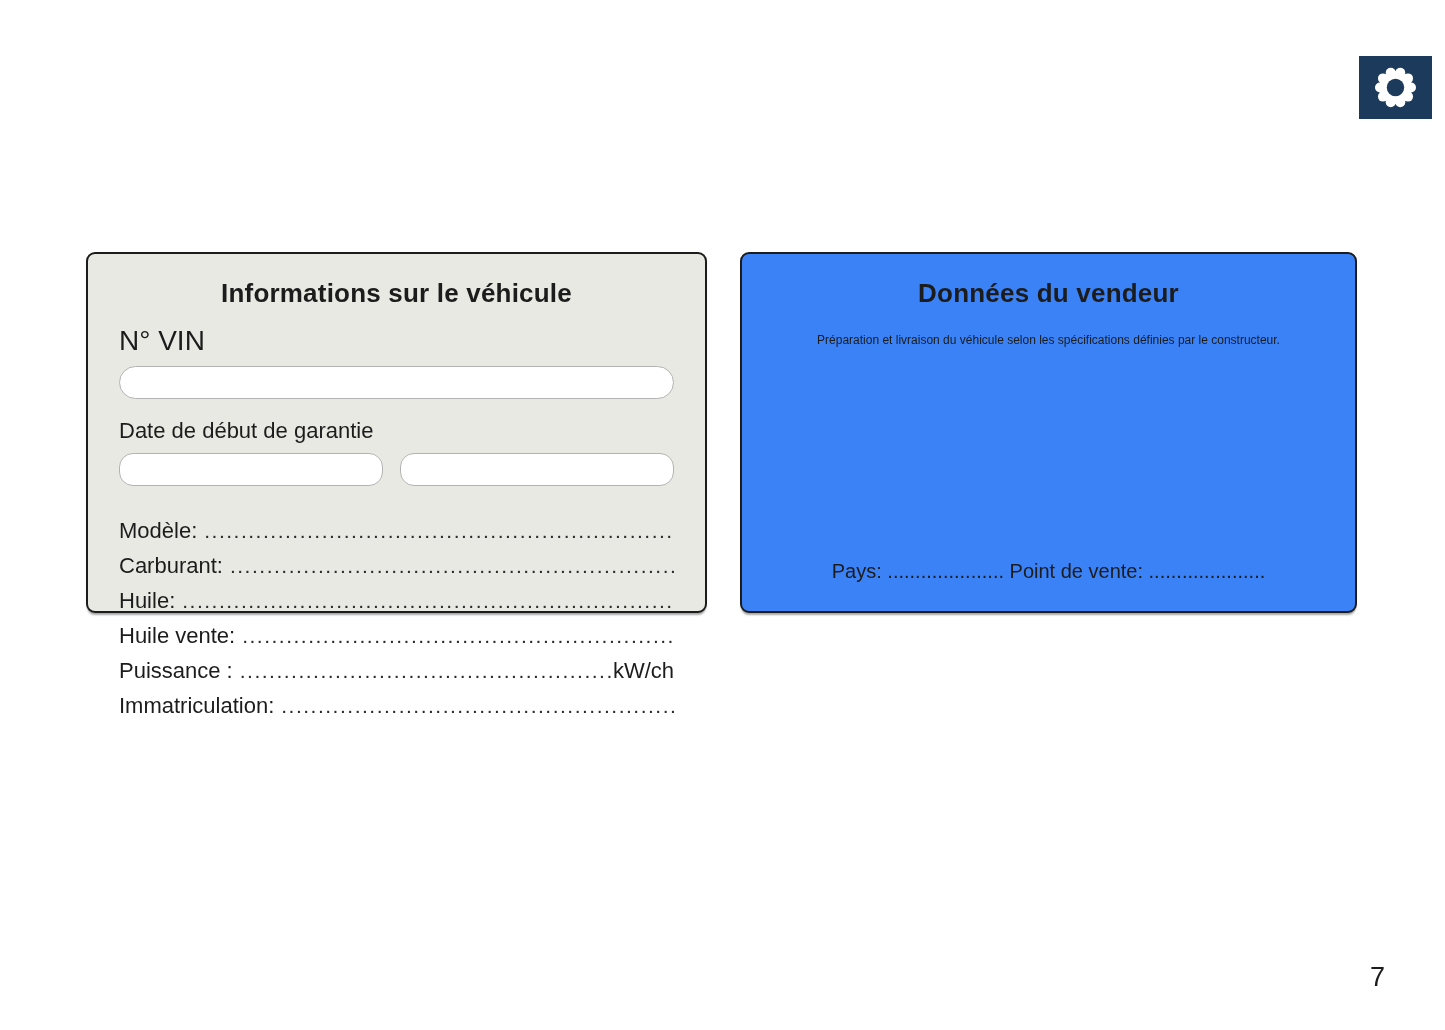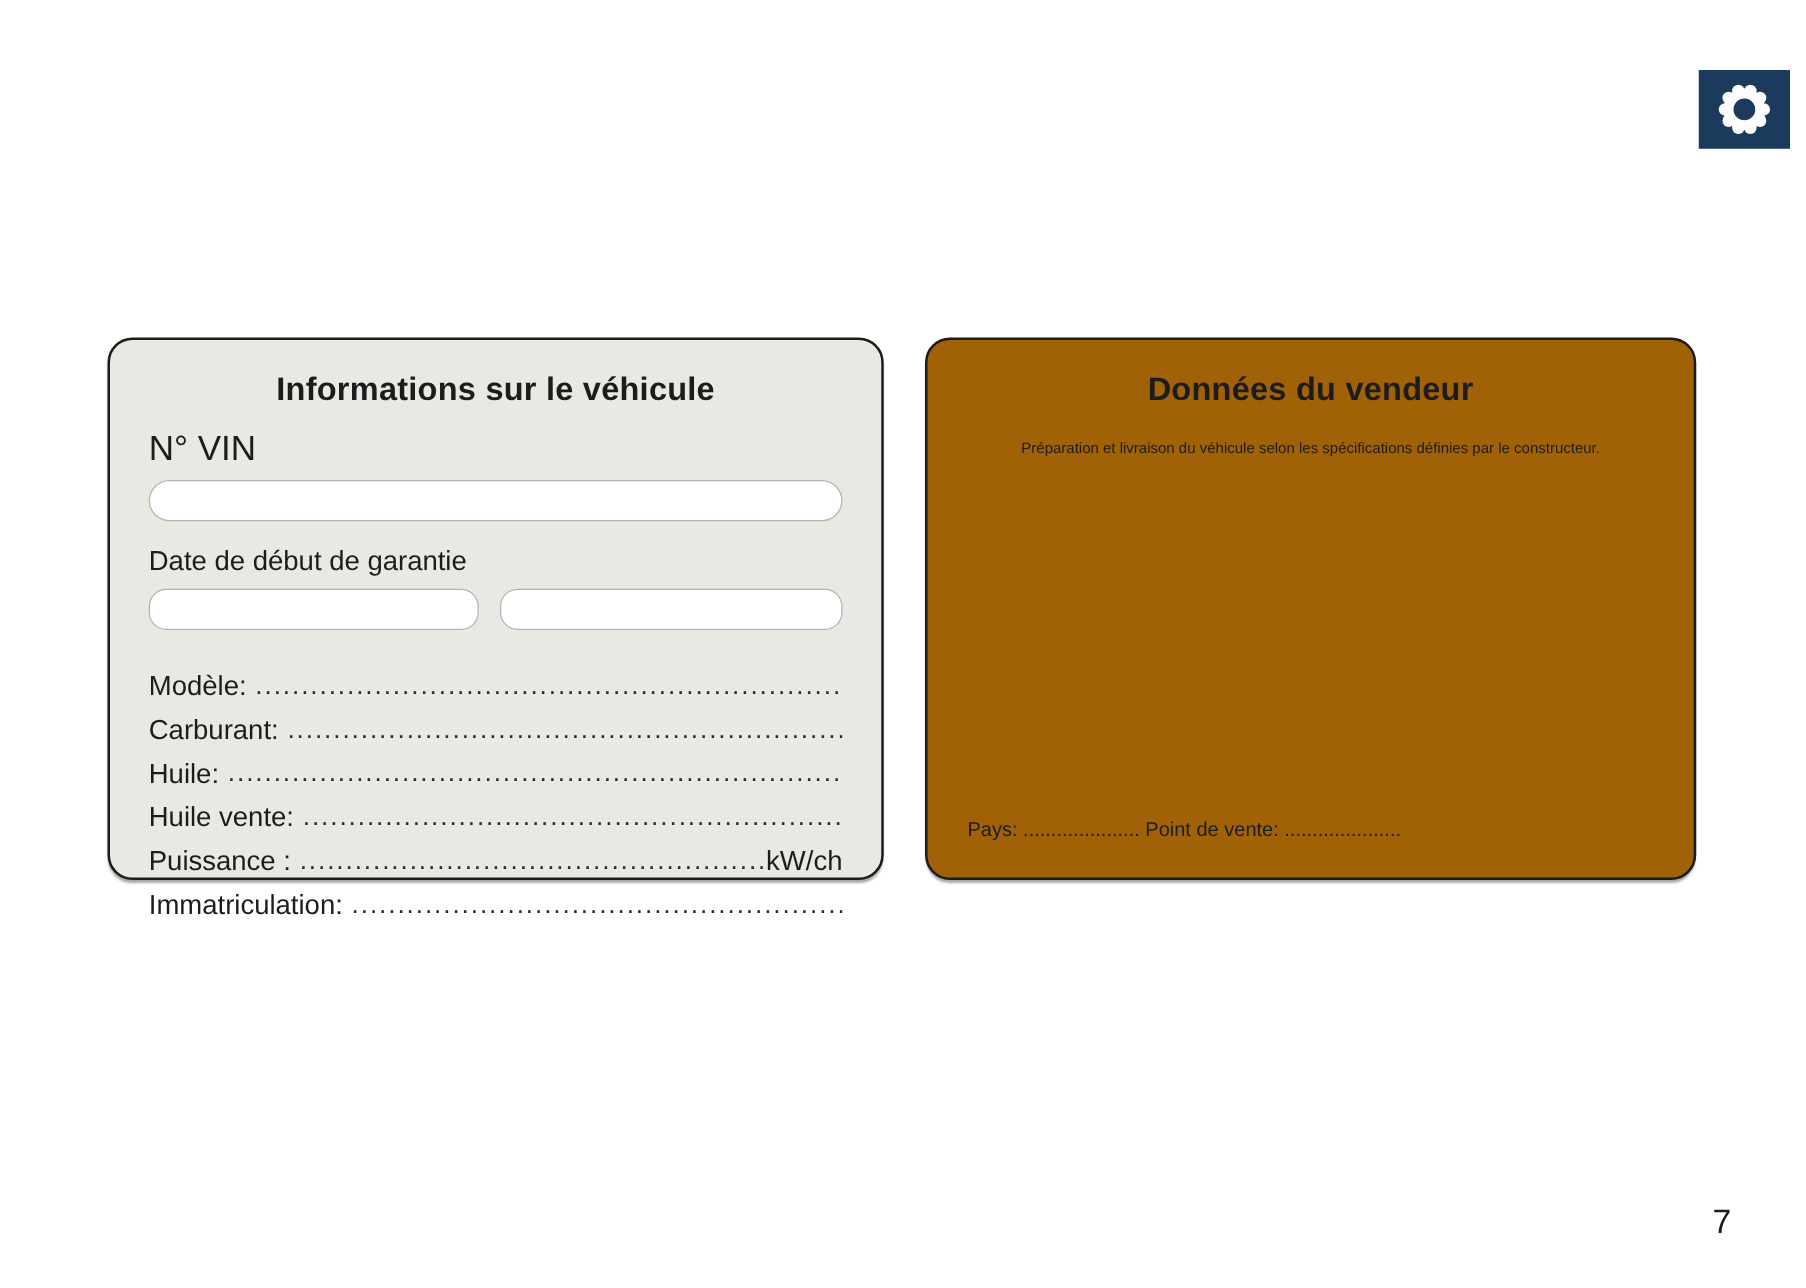--- a/index.html
+++ b/index.html
@@ -15,27 +15,27 @@
   
   .badge{
     position:absolute;left:1359px;top:56px;
     width:73px;height:63px;
     background:#1b3a5c;
     display:flex;align-items:center;justify-content:center;
   }
 
   
   .panel{
-    position:absolute;top:270px;height:434px;
-    border:2.5px solid #1c1c1c;border-radius:20px;
+    position:absolute;top:252px;height:361px;
+    border:2.5px solid #1c1c1c;border-radius:9px;
     box-sizing:border-box;
     box-shadow:0 3px 2px -1px rgba(0,0,0,0.35);
   }
   .panel-left{left:86px;width:621px;background:#e9e9e3;}
-  .panel-right{left:740px;width:617px;background:#a16207;}
+  .panel-right{left:740px;width:617px;background:#3b82f6;}
 
   .panel-title{
     margin:24px 10px 0;
     text-align:center;
     font-size:26px;font-weight:bold;
     letter-spacing:0.2px;
   }
 
   .vin-label{margin:16px 31px 0;font-size:28px;}
   .field{
@@ -59,21 +59,21 @@
     margin-left:7px;letter-spacing:1.5px;font-size:21px;color:#2a2a2a;
   }
   .row-suffix{flex:0 0 auto;white-space:nowrap;}
 
   .vendor-desc{
     margin:21px auto 0;max-width:470px;
     text-align:center;font-size:12px;line-height:21px;
   }
   .vendor-footer{
     position:absolute;left:0;right:0;bottom:28px;
-    text-align:left;font-size:16px;white-space:nowrap;padding-left:32px;
+    text-align:center;font-size:20px;white-space:nowrap;
   }
 
   .page-number{
     position:absolute;right:60px;top:962px;
     font-size:27px;
   }
 </style>
 </head>
 <body>
 

